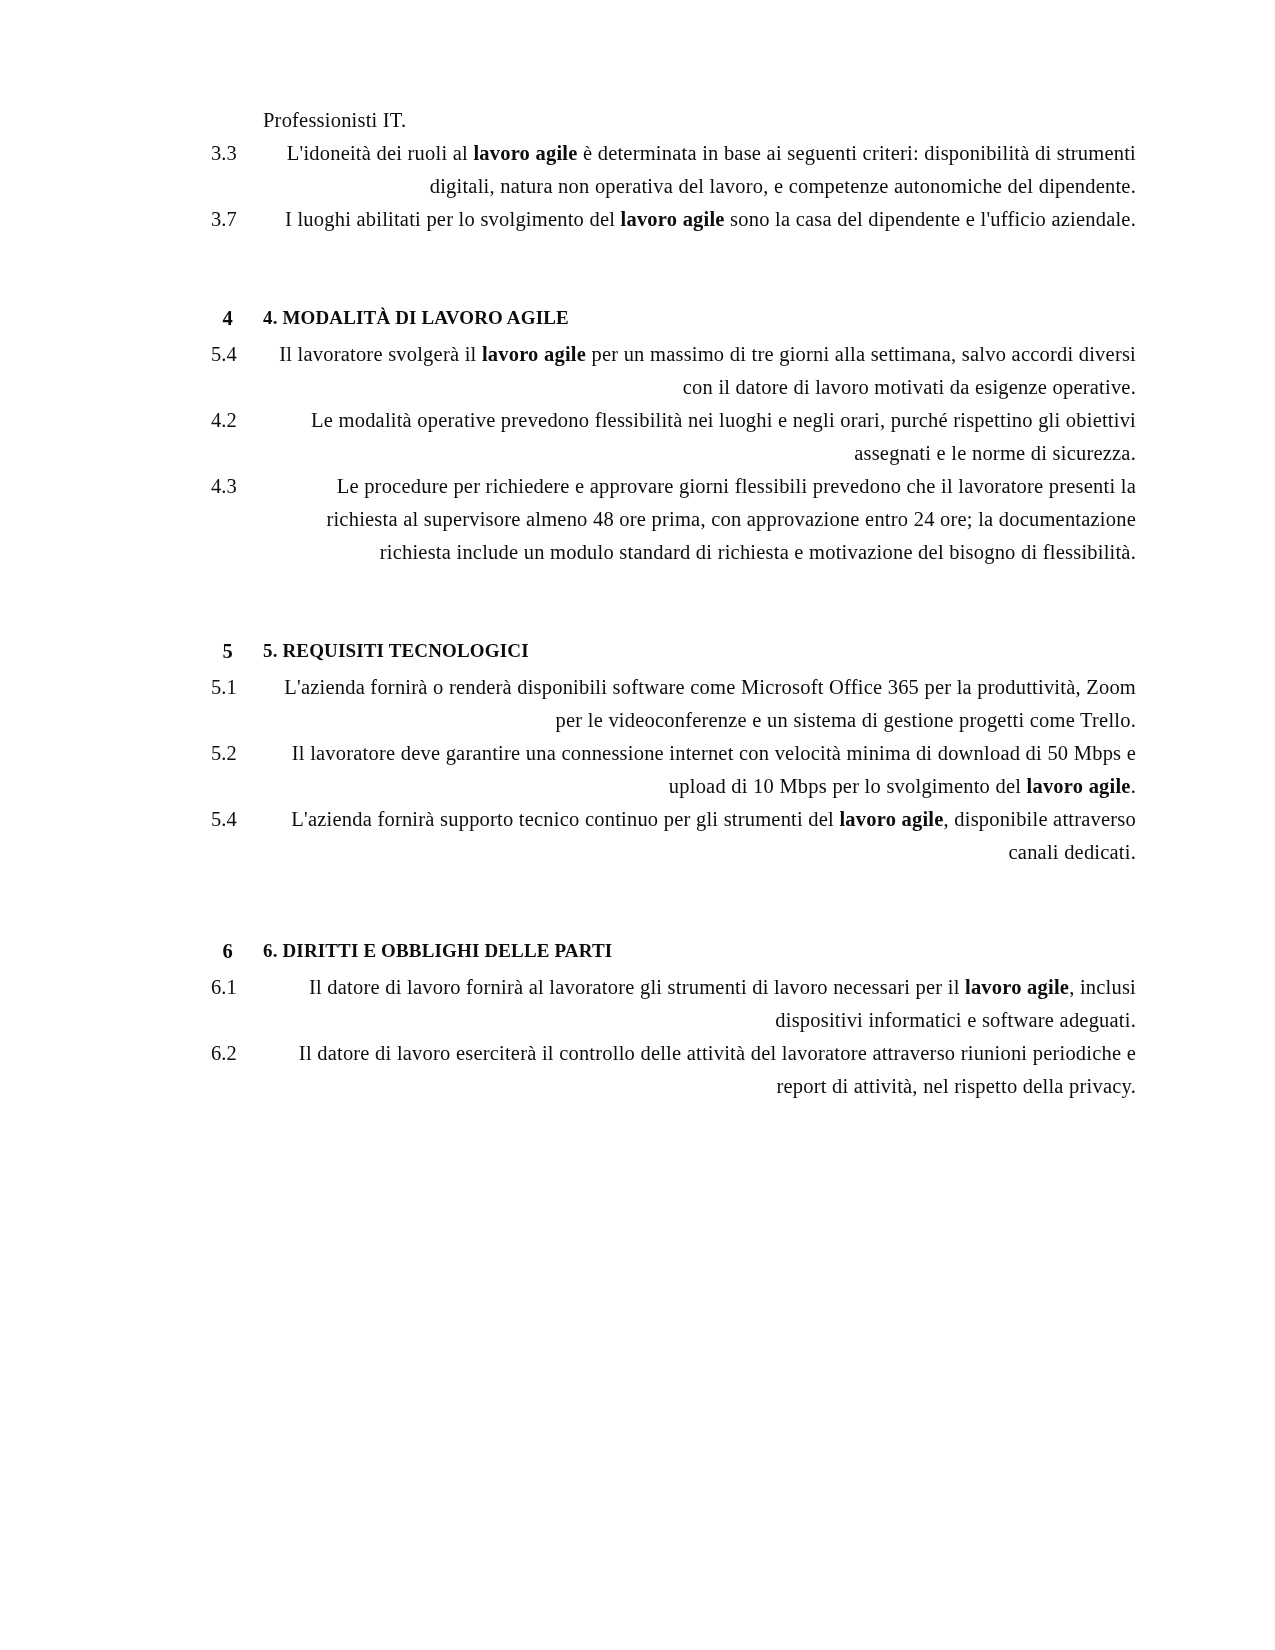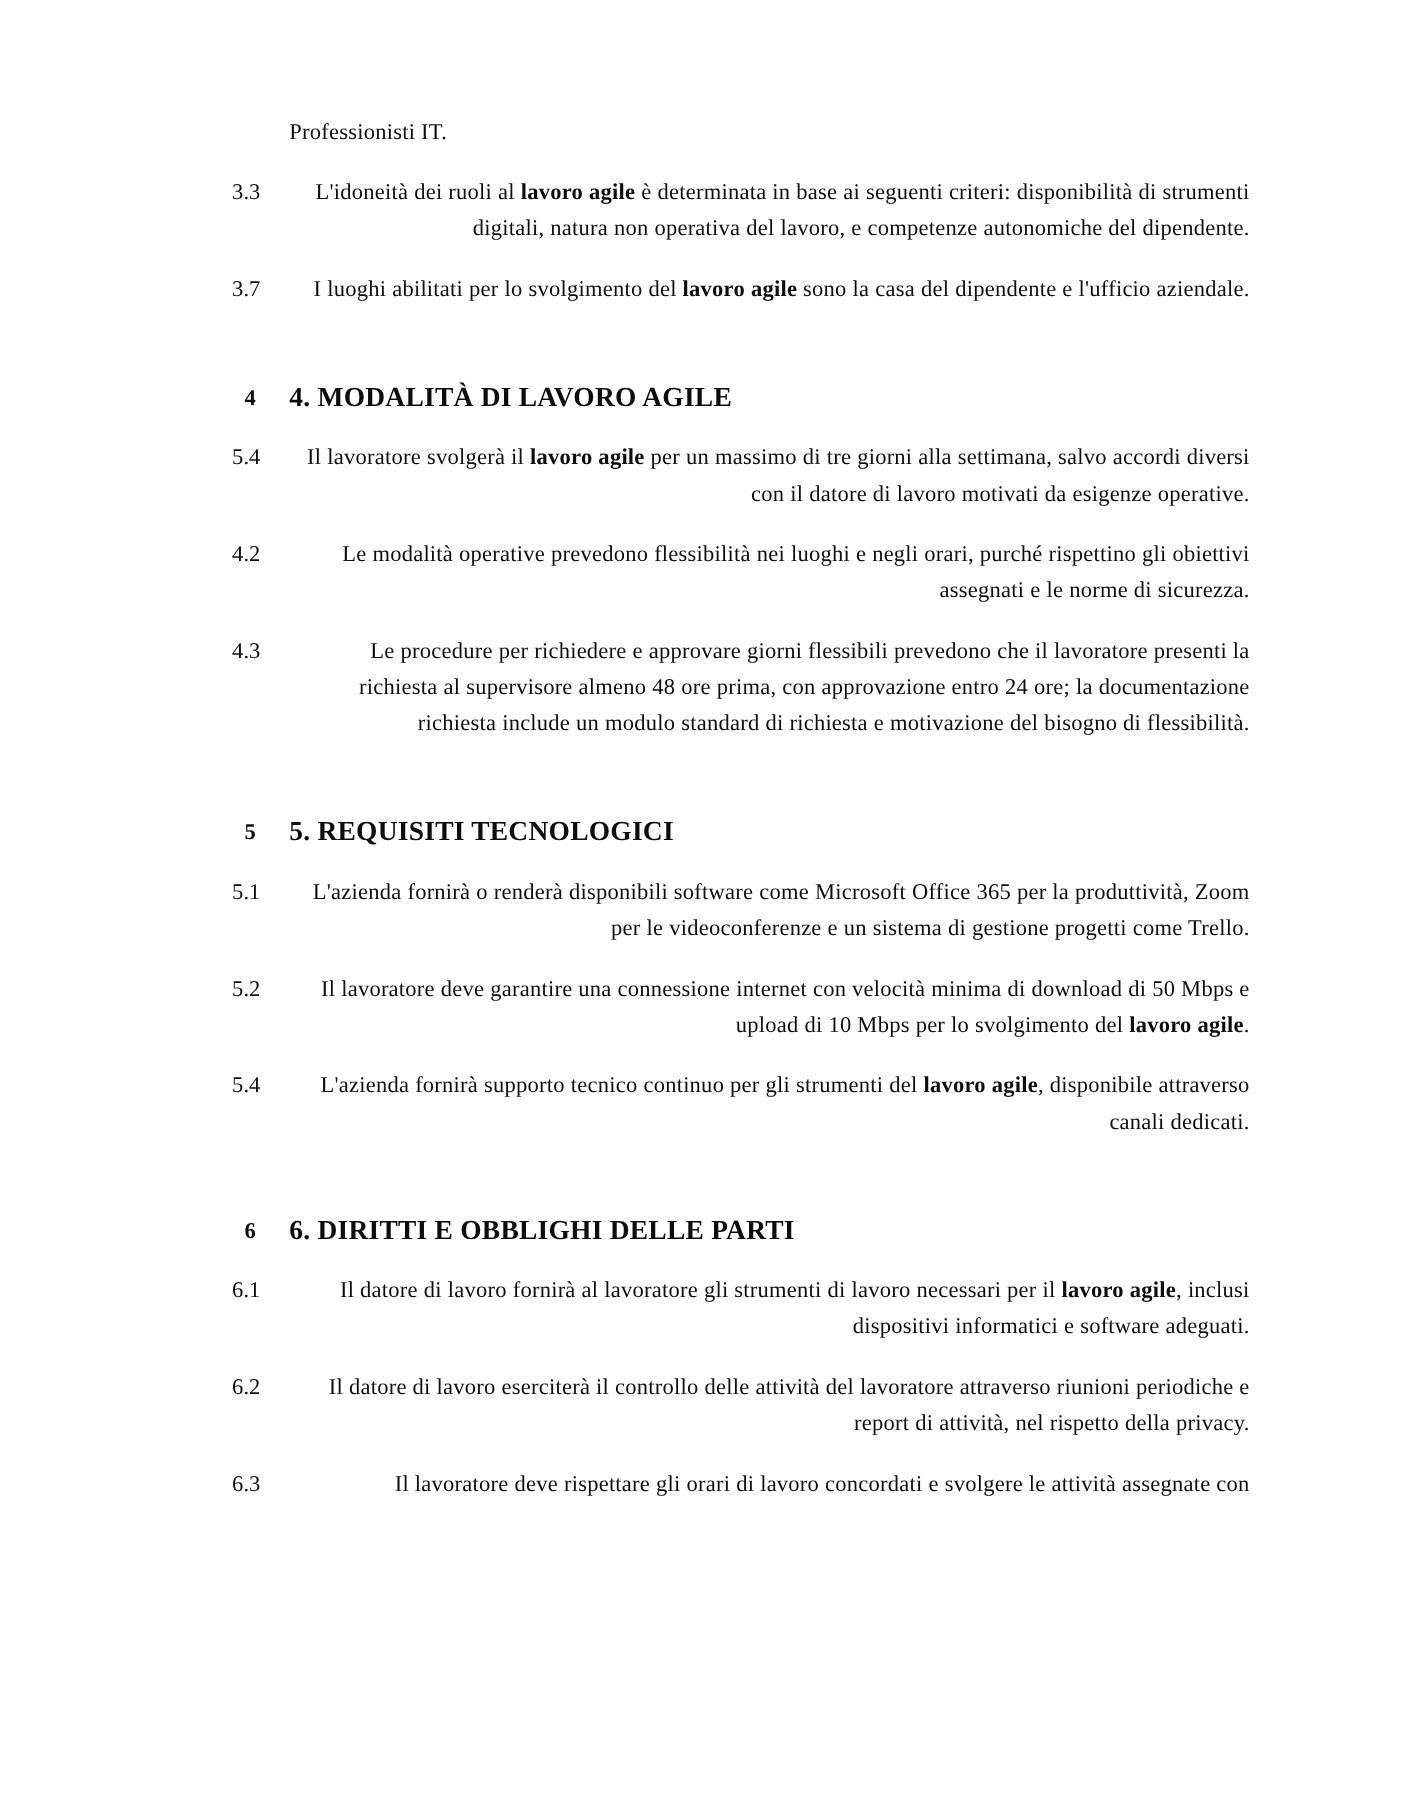--- a/index.html
+++ b/index.html
@@ -32,21 +32,20 @@
     margin: 0 0 0 57px;
     font-size: 20.5px;
     line-height: 33px;
     letter-spacing: 0.01em;
   }
 
   
   .clause {
     display: flex;
     align-items: flex-start;
-    margin-top: 22px;
   }
   .clause-num {
     flex: 0 0 57px;
     width: 57px;
     font-size: 20.5px;
     line-height: 33px;
     text-align: left;
     padding-left: 5px;
     box-sizing: border-box;
     white-space: nowrap;
@@ -76,21 +75,21 @@
     flex: 0 0 57px;
     width: 57px;
     font-size: 20.5px;
     line-height: 32px;
     text-align: center;
     padding-right: 14px;
     box-sizing: border-box;
   }
   .section-heading .sec-title {
     flex: 1 1 auto;
-    font-size: 25px;
+    font-size: 19px;
     line-height: 32px;
     letter-spacing: 0.008em;
   }
 </style>
 </head>
 <body>
 
 <div class="page">
   <div class="doc-body">
 
@@ -142,20 +141,16 @@
           <span class="sec-title">6. DIRITTI E OBBLIGHI DELLE PARTI</span>
         </div>
         <div class="clause">
           <span class="clause-num">6.1</span>
           <span class="clause-text"><span>Il datore di lavoro fornirà al lavoratore gli strumenti di lavoro necessari per il </span><b class="term">lavoro agile</b><span>, inclusi dispositivi informatici e software adeguati.</span></span>
         </div>
         <div class="clause">
           <span class="clause-num">6.2</span>
           <span class="clause-text"><span>Il datore di lavoro eserciterà il controllo delle attività del lavoratore attraverso riunioni periodiche e report di attività, nel rispetto della privacy.</span></span>
         </div>
-        <div class="clause">
-          <span class="clause-num">6.3</span>
-          <span class="clause-text"><span>Il lavoratore deve rispettare gli orari di lavoro concordati e svolgere le attività assegnate con</span></span>
-        </div>
       </div>
 
   </div>
 </div>
 
 </body></html>

